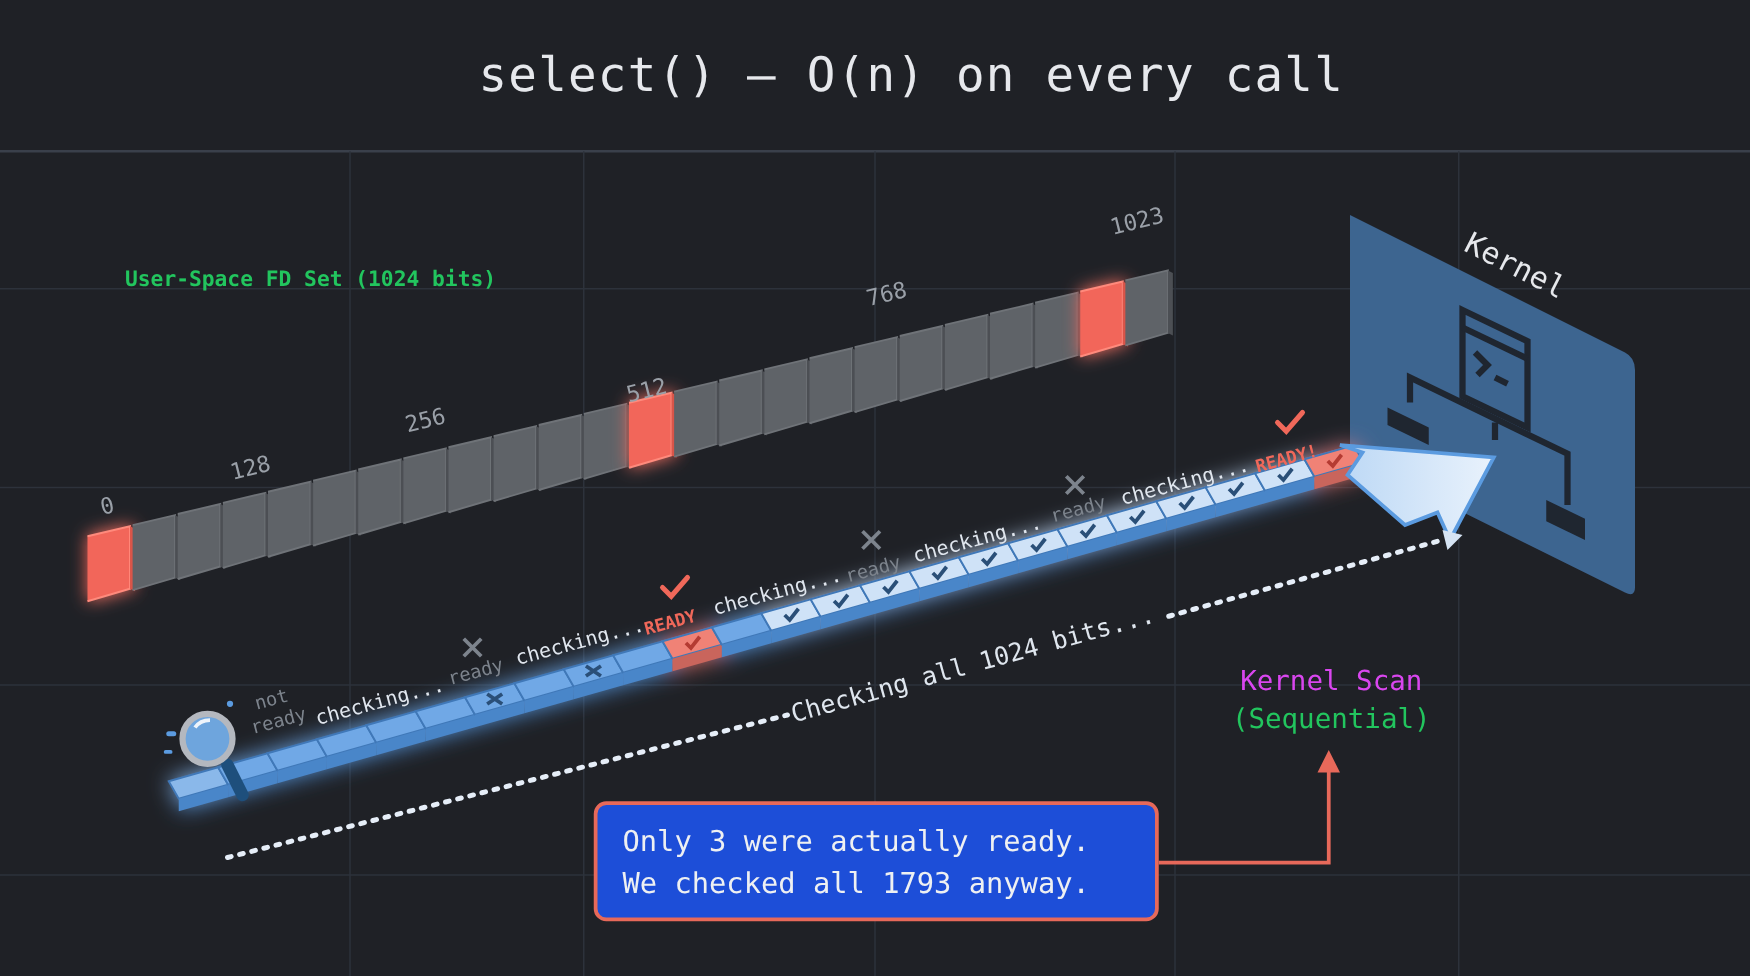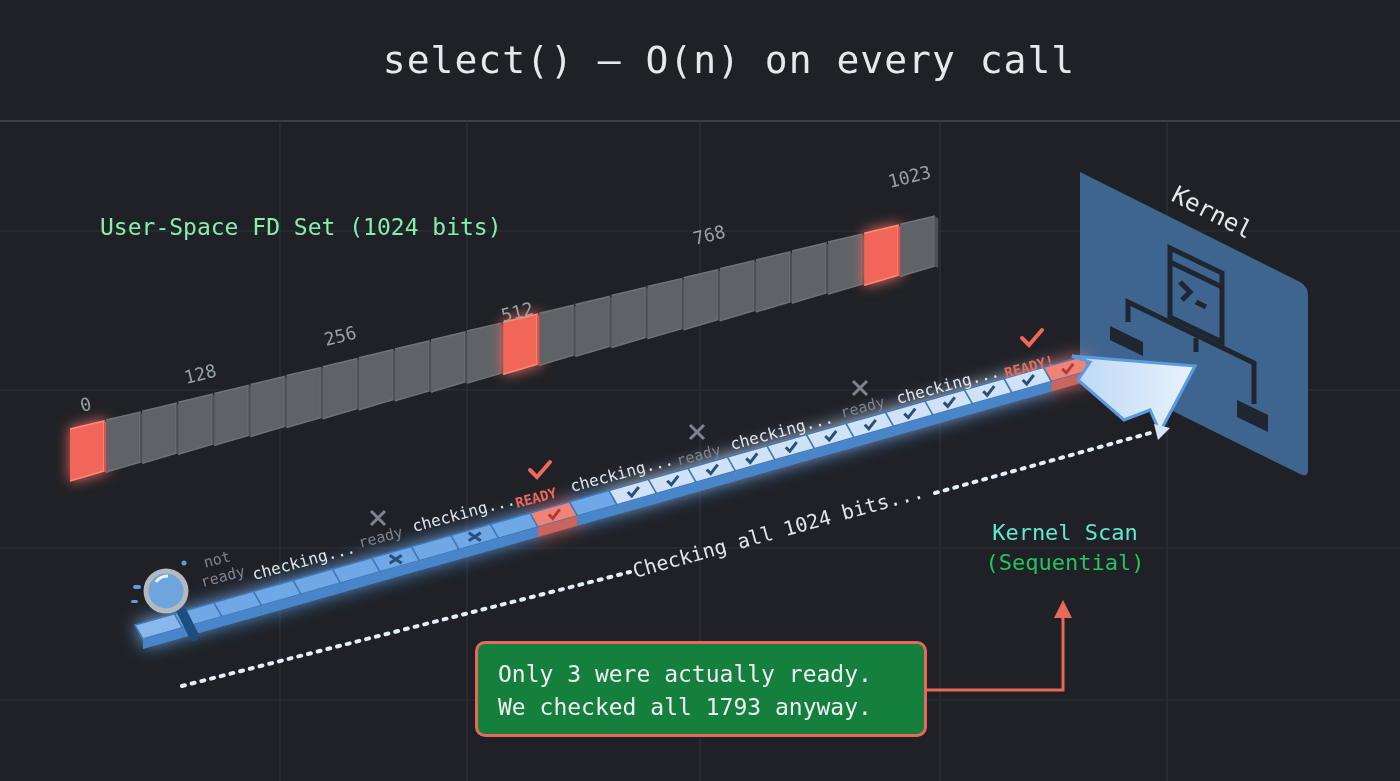--- a/index.html
+++ b/index.html
@@ -11,32 +11,32 @@
   }
   .stage { position: absolute; left: 0; top: 0; width: 1400px; height: 781px; }
   .title {
     position: absolute; left: 0; width: 1400px; top: 38px;
     text-align: center; font-size: 38px; color: #e6e8ec; letter-spacing: 1px;
     font-family: "DejaVu Sans Mono", monospace;
     padding-left: 29px;
   }
   .label-userspace {
     position: absolute; left: 100px; top: 214px;
-    font-size: 23px; color: #86efac;
+    font-size: 17px; color: #22c55e; font-weight: bold;
   }
   .kernel-scan {
     position: absolute; left: 965px; top: 518px; width: 200px; text-align: center;
     font-size: 22px; line-height: 30px;
   }
-  .kernel-scan .l1 { color: #5eead4; display: block; }
+  .kernel-scan .l1 { color: #d946ef; display: block; margin-top: 13px; }
   .kernel-scan .l2 { color: #22c55e; display: block; }
   .callout {
     position: absolute; left: 475px; top: 641px; width: 452px; height: 96px;
     border: 3px solid #e7695a; border-radius: 10px; box-sizing: border-box;
-    background: #15803d;
+    background: #1d4ed8;
     padding: 14px 0 0 20px;
     font-size: 23px; line-height: 33px; color: #eef0f2;
   }
   .callout span { display: block; white-space: pre; }
   svg text { font-family: "DejaVu Sans Mono", monospace; }
 </style>
 </head>
 <body>
 
 <div class="stage">

